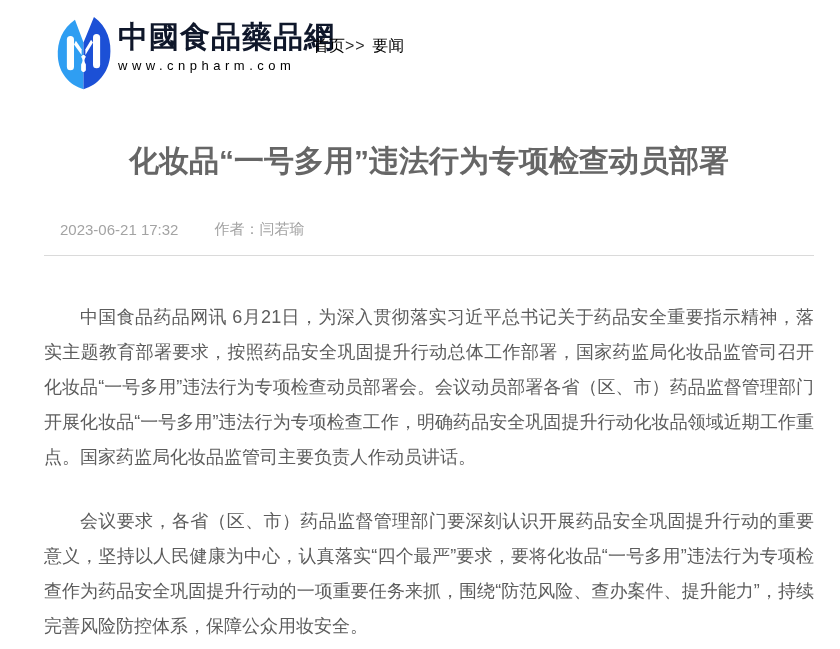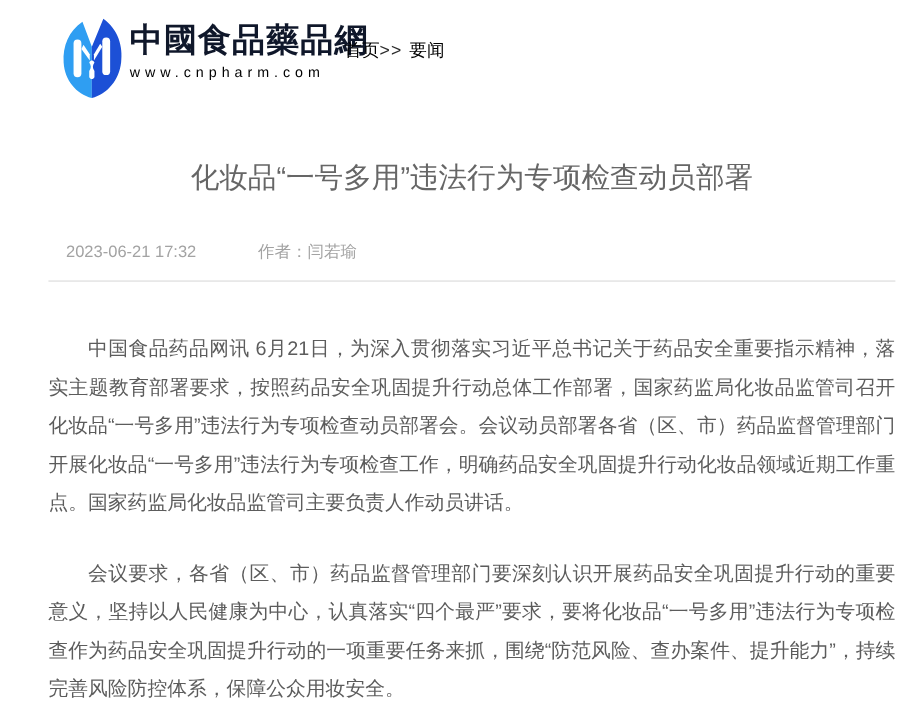--- a/index.html
+++ b/index.html
@@ -27,25 +27,25 @@
     position:absolute; left:313px; top:36px;
     font-size:16px; color:#2b2b2b; white-space:nowrap;
   }
   .breadcrumb a { color:#000000; text-decoration:none; cursor:pointer;text-align:center; }
   .breadcrumb .sep { margin:0 2px 0 0; letter-spacing:1px; }
 
   
   .article { margin:0 26px 0 44px; }
   .article-title {
     margin-top:42px; text-align:center;
-    font-size:26px; font-weight:normal; color:#666666; line-height:50px;
+    font-size:30px; font-weight:bold; color:#666666; line-height:50px;
   }
   .article-meta {
     margin-top:34px; padding-left:16px;
-    display:flex; align-items:center; column-gap:56px;
+    display:flex; align-items:center; column-gap:36px;
     font-size:15px; color:#a3a3a3; white-space:nowrap;
   }
   .meta-divider { margin-top:16px; border-bottom:1px solid #dadada; }
   .article-body p {
     margin-top:44px; font-size:18px; color:#5c5c5c;
     line-height:35px; text-align:justify; text-indent:2em;
   }
   .article-body p + p { margin-top:29px; }
 </style>
 </head>

